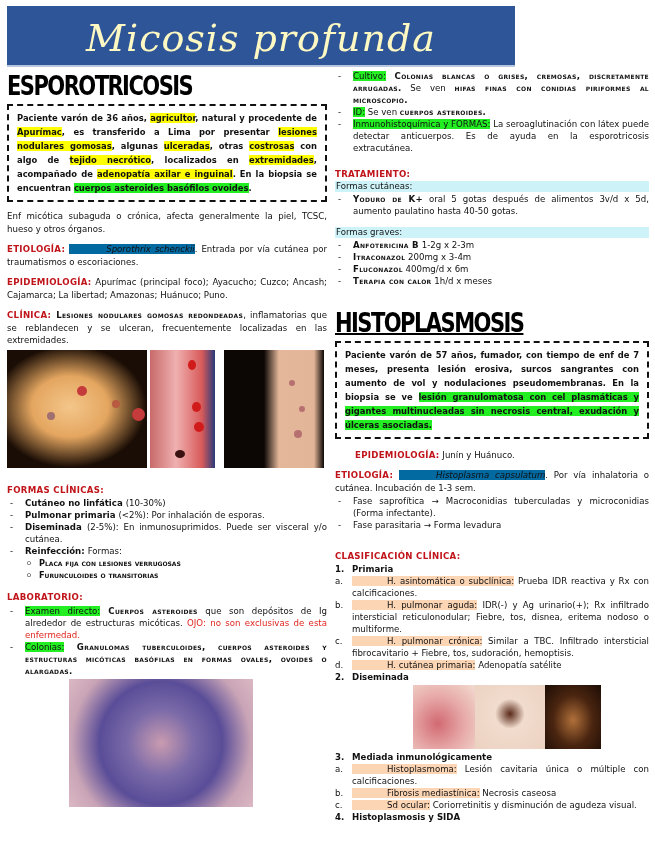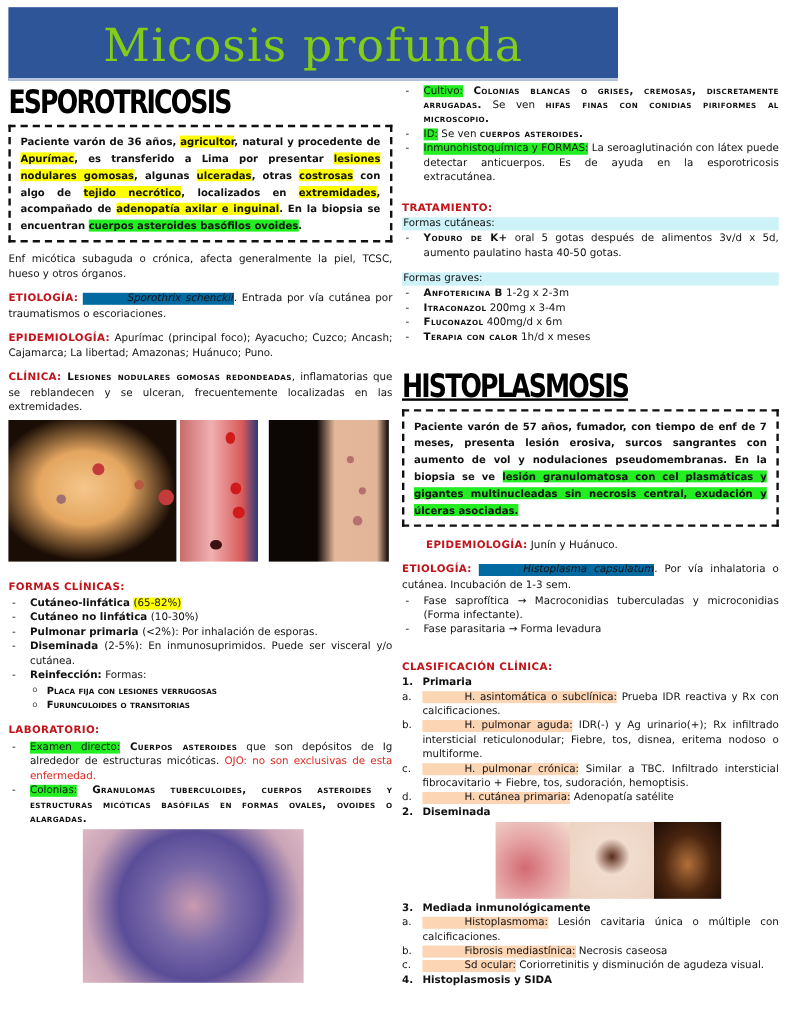--- a/index.html
+++ b/index.html
@@ -1,20 +1,20 @@
 <!DOCTYPE html>
 <html><head>
 <meta charset="utf-8">
 <style>
   * { box-sizing: border-box; margin: 0; padding: 0; }
   html, body { width: 655px; height: 848px; background: #ffffff; overflow: hidden; }
   body { position: relative; font-family: "DejaVu Sans", sans-serif; color: #111; font-size: 9px; line-height: 1.3; }
 
   .banner { position: absolute; left: 7px; top: 6px; width: 508px; height: 61px; background: #2e5597; border-bottom: 2px solid #b9c6e0; }
-  .banner-title { position: absolute; left: 0; right: 0; top: 8px; text-align: center; font-family: "DejaVu Serif", serif; font-size: 38px; color: #84cc16; letter-spacing: 1px; }
+  .banner-title { position: absolute; left: 0; right: 0; top: 8px; text-align: center; font-family: "DejaVu Serif", serif; font-style: italic; font-size: 38px; color: #fef9c3; letter-spacing: 1px; }
 
   .col { position: absolute; }
   .col-left { left: 7px; top: 70px; width: 320px; }
   .col-right { left: 335px; top: 70px; width: 314px; }
 
   .big-heading { font-family: "DejaVu Sans", sans-serif; font-weight: bold; font-size: 27px; letter-spacing: -2px; transform: scaleX(0.78); transform-origin: left; color: #000; line-height: 32px; height: 32px; white-space: nowrap; }
   .big-heading.underline { text-decoration: underline; text-decoration-thickness: 2px; }
 
   .case-box { border: 2px dashed #111; padding: 5px 8px; font-weight: bold; font-size: 8.4px; line-height: 14px; text-align: justify; margin-top: 2px; }
   .hl-y { background: #ffff00; }
@@ -100,21 +100,20 @@
       <span class="dot" style="left:65px;top:30px;width:6px;height:6px;background:#b77070;"></span>
       <span class="dot" style="left:75px;top:56px;width:6px;height:6px;background:#b77070;"></span>
       <span class="dot" style="left:70px;top:80px;width:8px;height:8px;background:#b77070;"></span>
     </div>
   </div>
 
   <p class="block" style="margin-top:16px;">
     <span class="lbl">FORMAS CLÍNICAS:</span>
   </p>
   <ul class="dash" id="formas-list">
-      <li><span class="bold">Cutáneo-linfática </span><span class="hl-y">(65-82%)</span><span></span></li>
       <li><span class="bold">Cutáneo no linfática </span><span>(10-30%)</span><span></span></li>
       <li><span class="bold">Pulmonar primaria </span><span>(&lt;2%)</span><span>: Por inhalación de esporas.</span></li>
       <li><span class="bold">Diseminada </span><span>(2-5%)</span><span>: En inmunosuprimidos. Puede ser visceral y/o cutánea.</span></li>
       <li><span class="bold">Reinfección: </span><span> Formas:</span></li>
     </ul>
   <ul class="circ" id="reinf-list">
       <li>Placa fija con lesiones verrugosas</li>
       <li>Furunculoides o transitorias</li>
     </ul>
 

